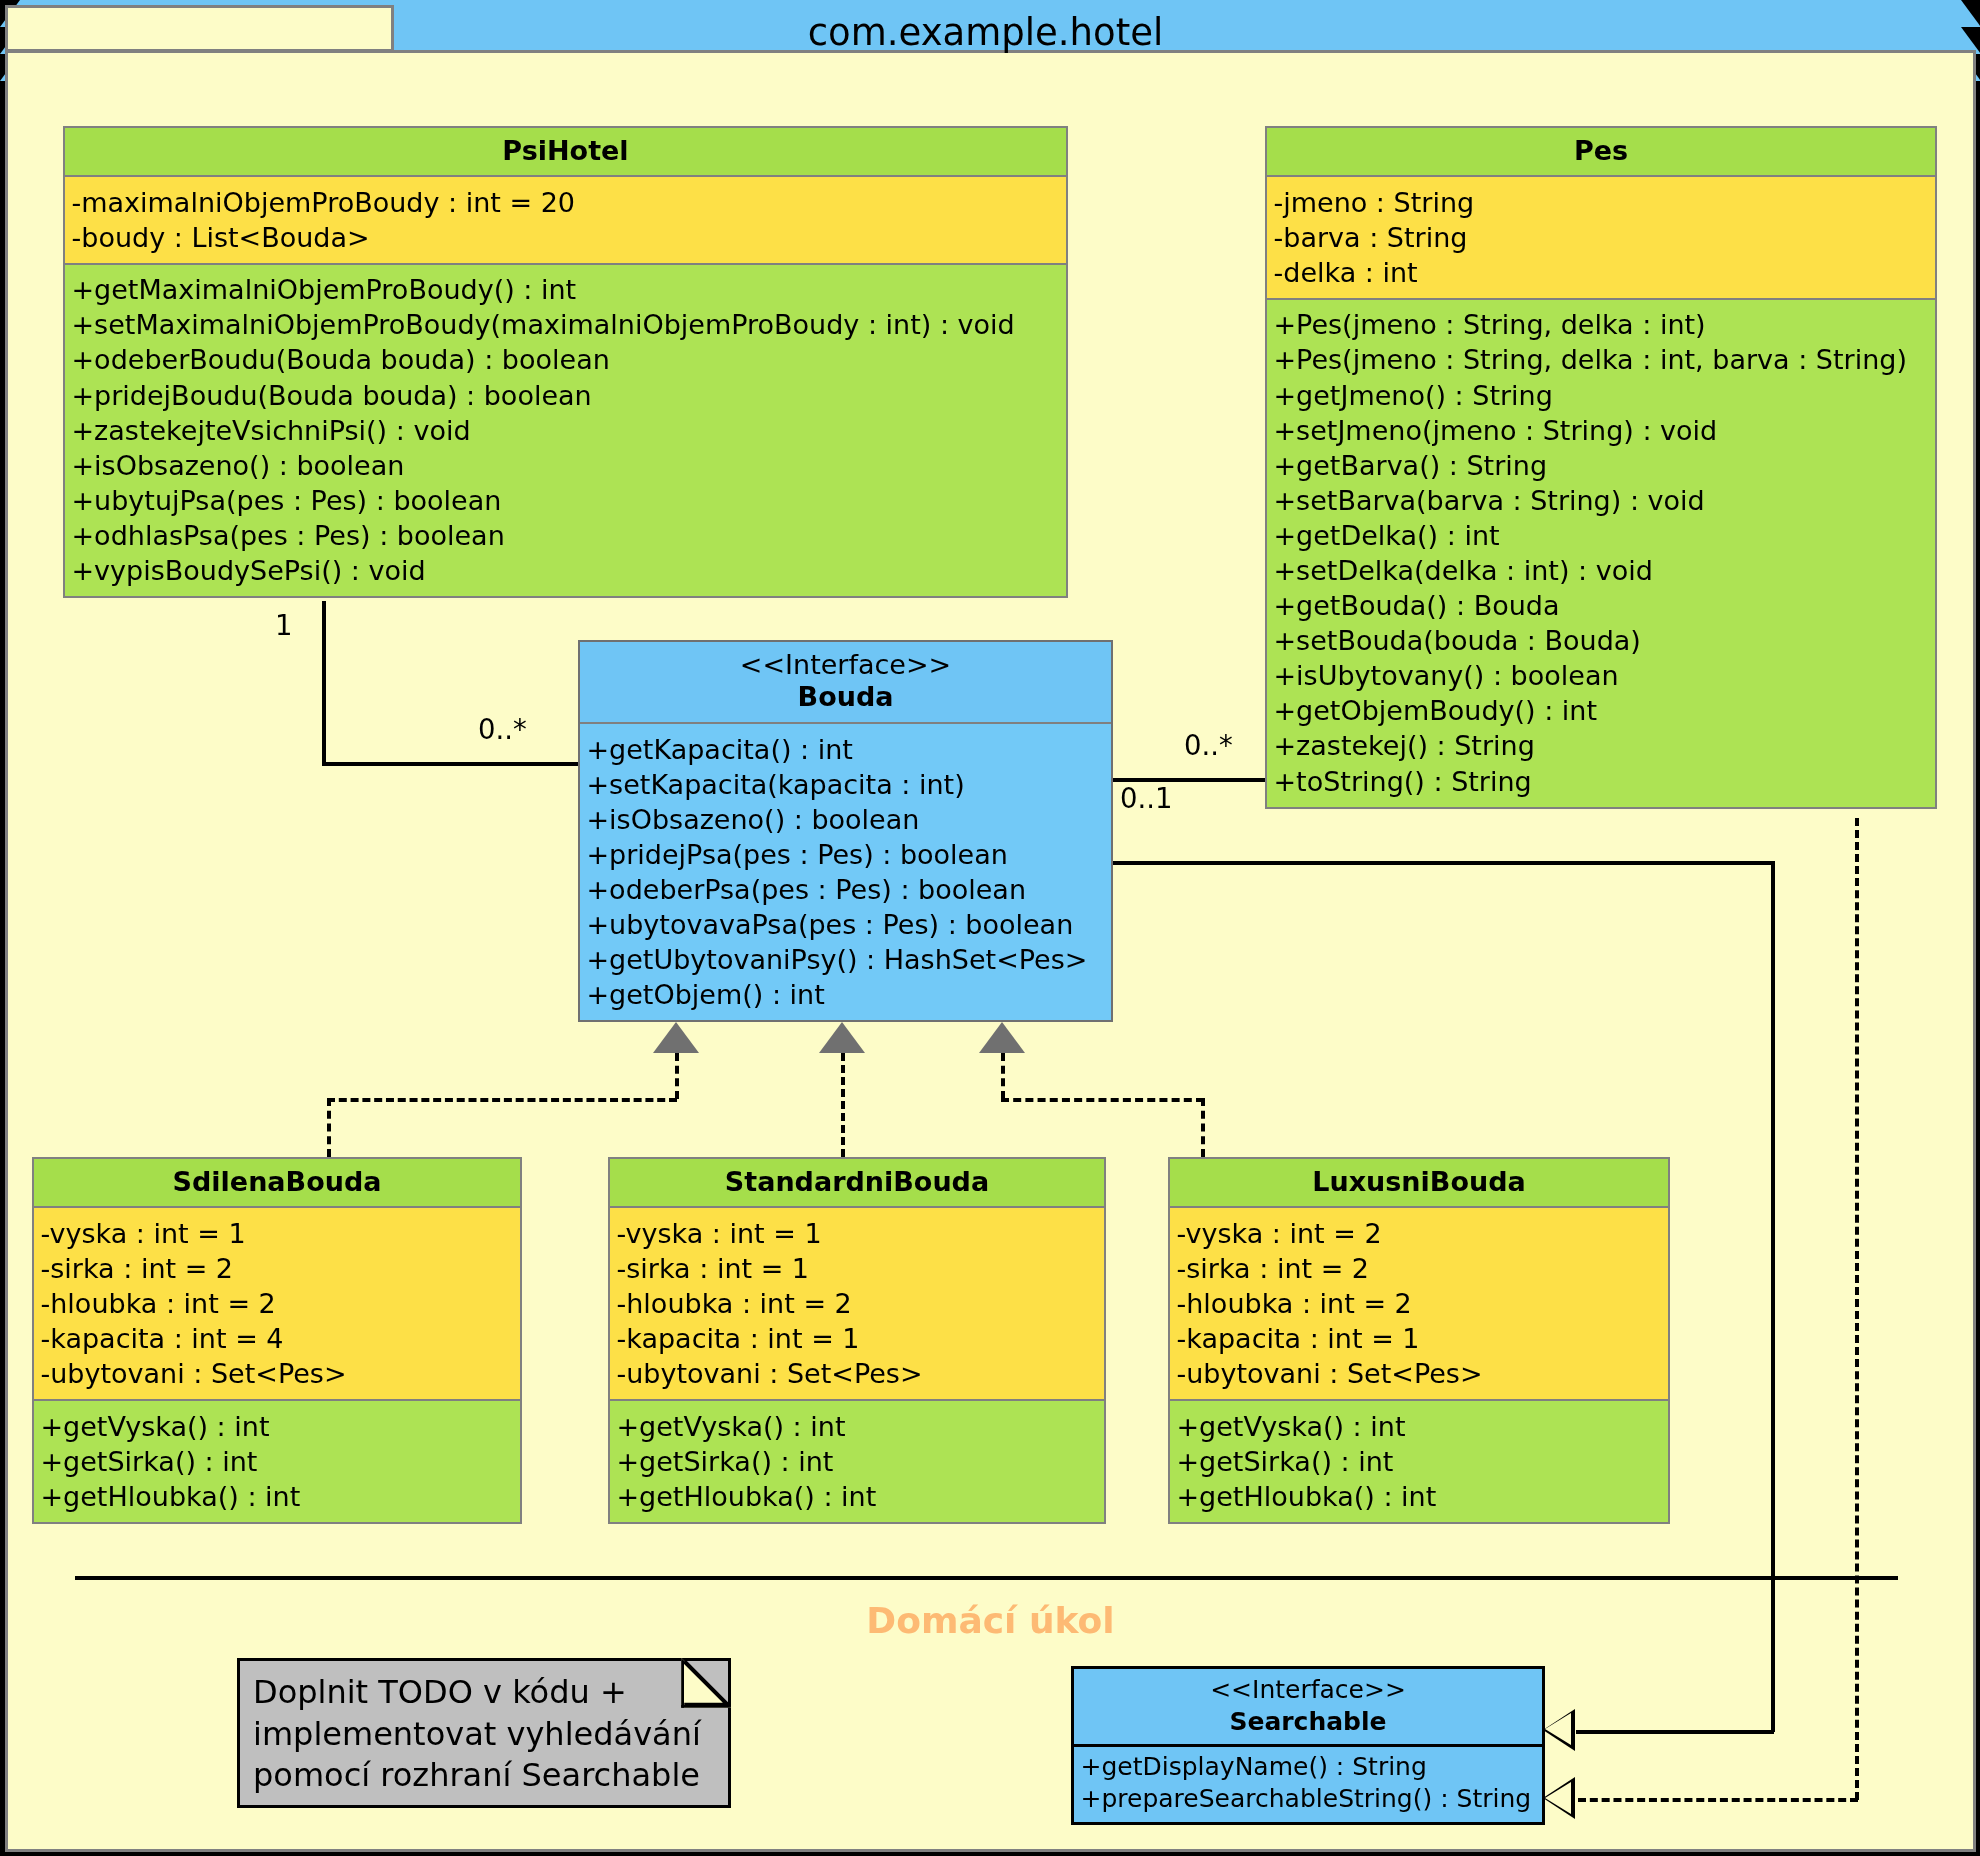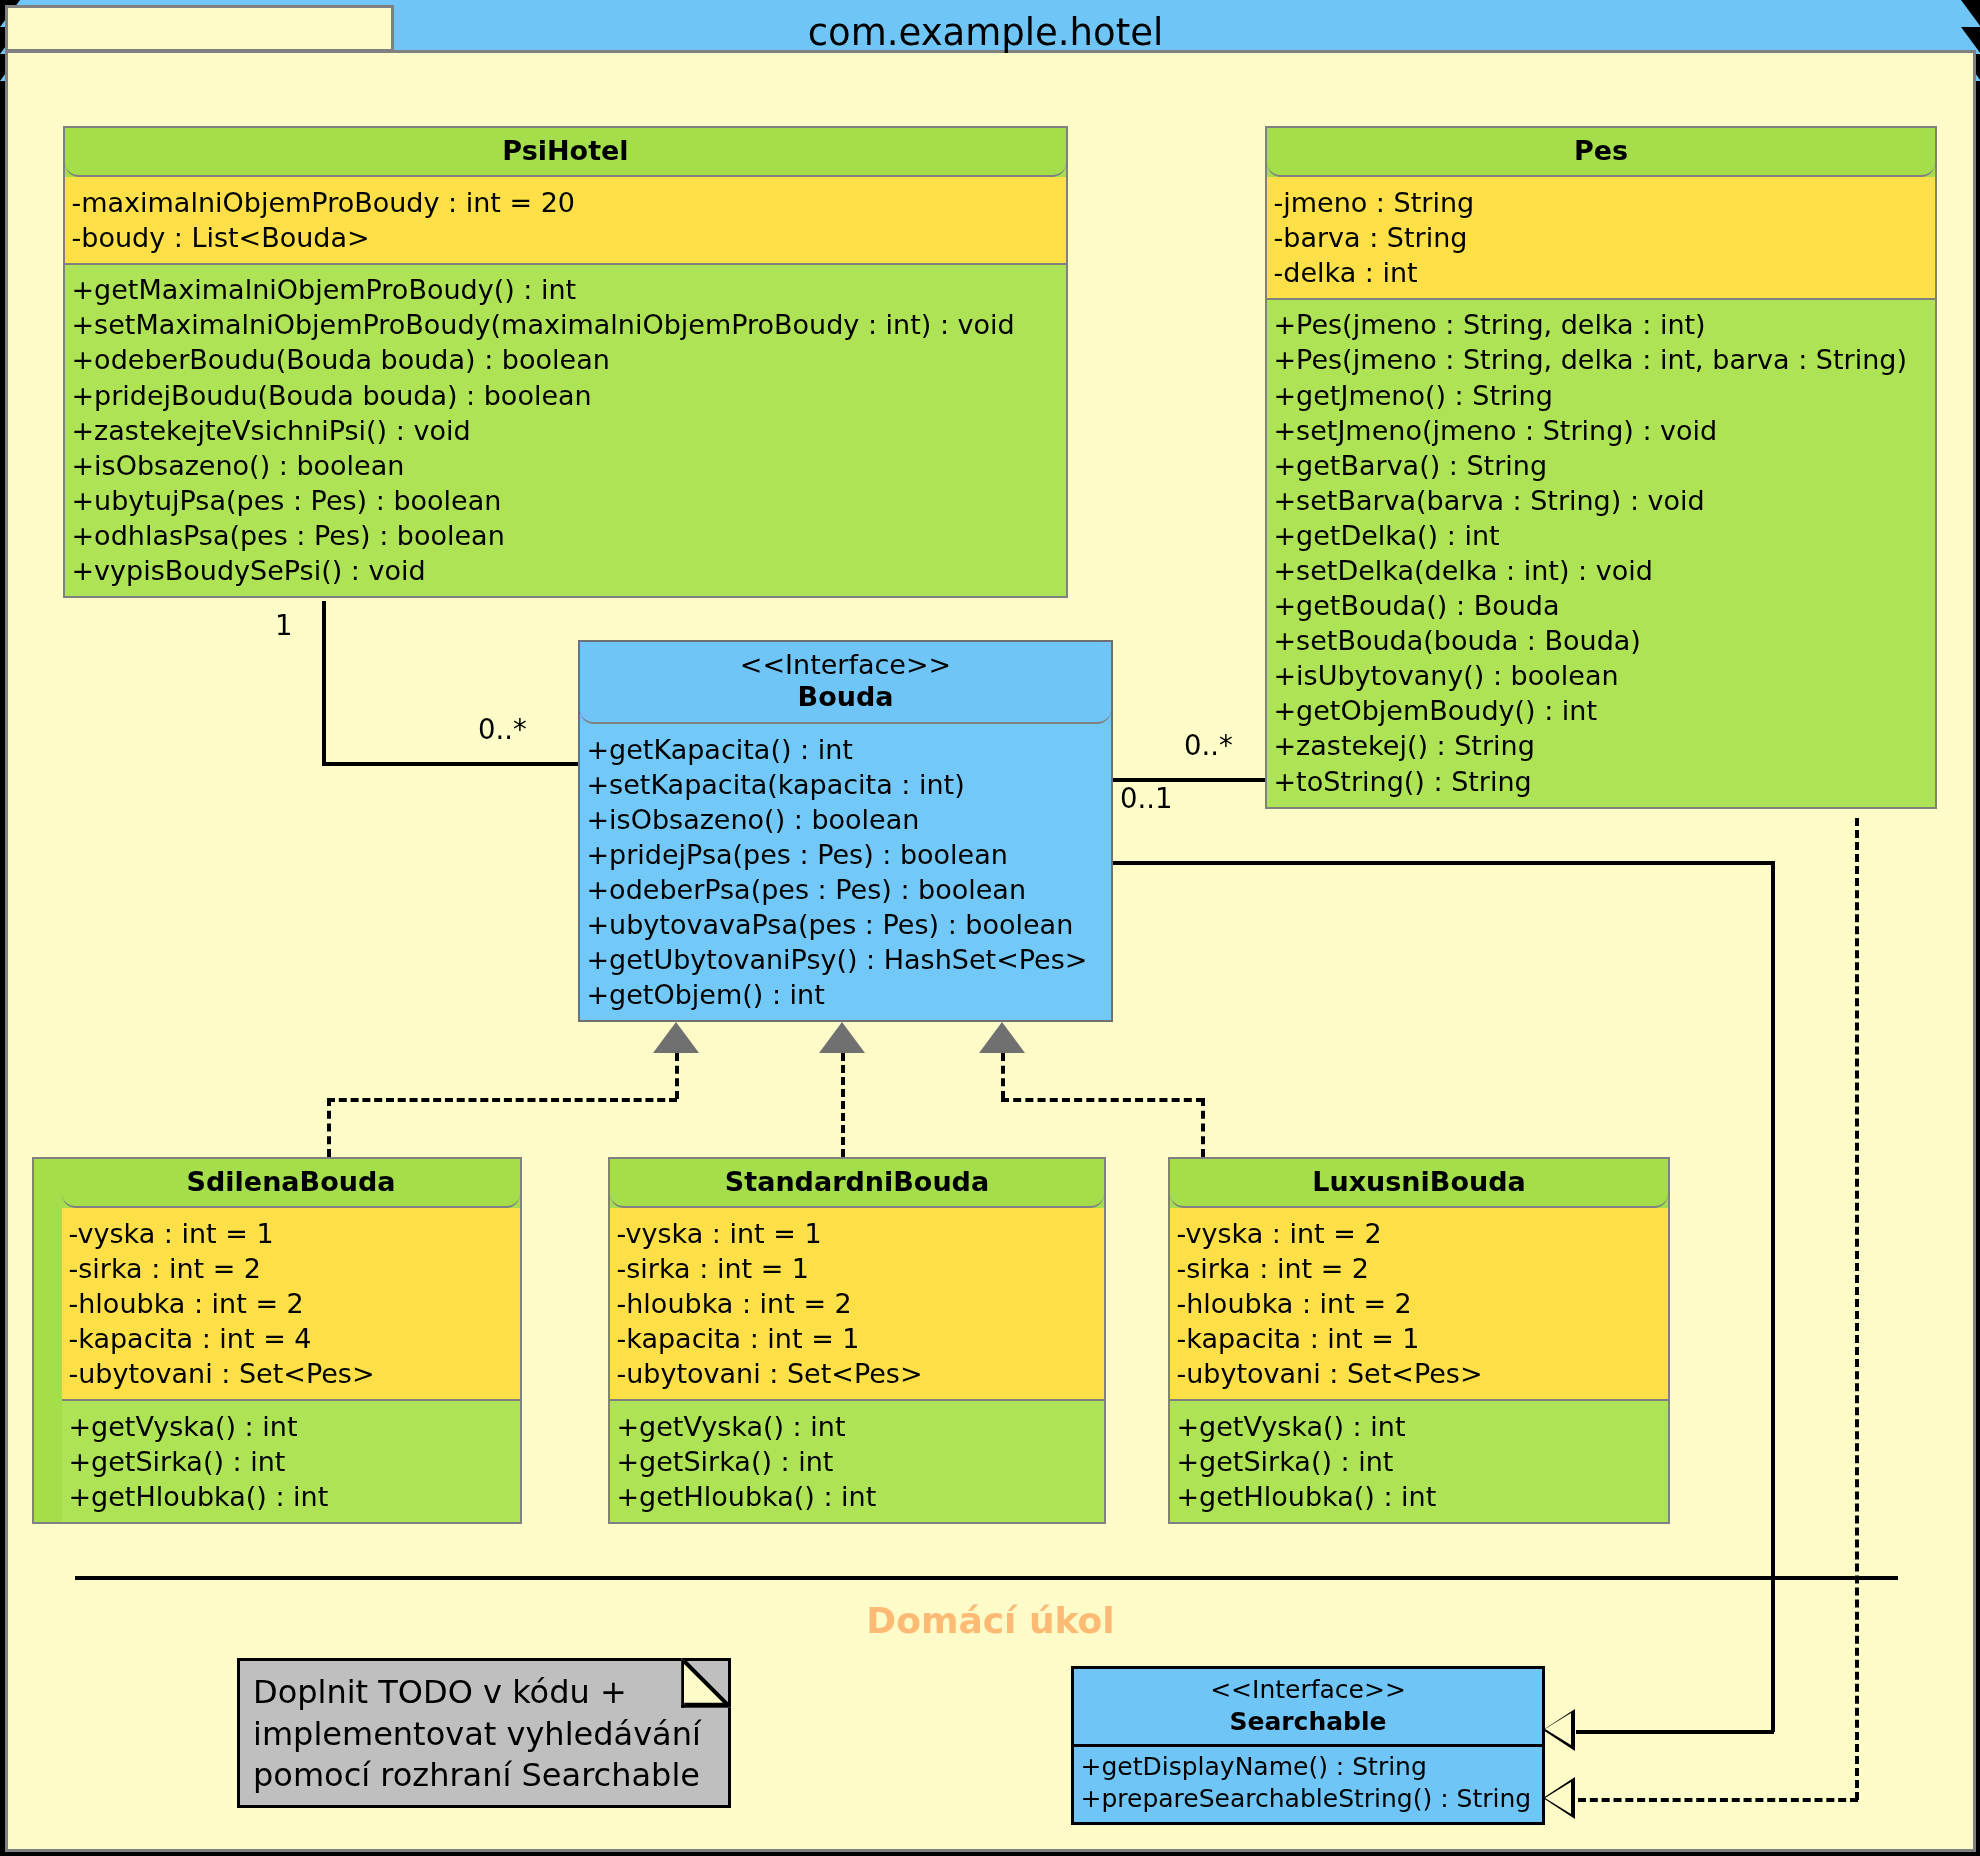--- a/index.html
+++ b/index.html
@@ -30,21 +30,20 @@
   .uml{
     position:absolute;box-sizing:border-box;
     border:2.4px solid #808080;
     font-size:27px;line-height:1.30;
     color:#000;
   }
   .uml.blue{border:2.4px solid #707070;}
   .uml .hdr{
     padding:6.5px 8px 8px;text-align:center;font-weight:bold;
     border-bottom:2.4px solid #808080;
-    border-radius:14px;
   }
   .uml .hdr .stereo{font-weight:normal;display:block;line-height:1.22;}
   .uml .hdr .cname{display:block;line-height:1.22;}
   .uml .sec{
     padding:7.3px 6.5px 8px 6.5px;
     border-bottom:2.4px solid #808080;
   }
   .uml .sec:last-child{border-bottom:none;}
   .uml .row{white-space:nowrap;}
 
@@ -54,21 +53,21 @@
   .green .sec.ops{background:#ADE354;}
 
   .blue{background:#6FC5F5;}
   .blue .hdr{background:#6FC5F5;}
   .blue .sec{background:#72C9F7;}
 
   
   #psihotel{left:63px;top:126px;width:1005px;}
   #pes{left:1265px;top:126px;width:672px;}
   #bouda{left:578px;top:640px;width:535px;}
-  #sdilena{left:32px;top:1157px;width:490px;padding-left:28px;}
+  #sdilena{left:32px;top:1157px;width:490px;}
   #standardni{left:608px;top:1157px;width:498px;}
   #luxusni{left:1168px;top:1157px;width:502px;}
 
   
   #searchable{
     position:absolute;left:1071px;top:1666px;width:474px;
     box-sizing:border-box;border:3.2px solid #000;
     background:#6FC5F5;font-size:25px;line-height:1.28;color:#000;
   }
   #searchable .hdr{padding:4.9px 6.5px 6.5px;text-align:center;font-weight:bold;border-bottom:3.2px solid #000;}

